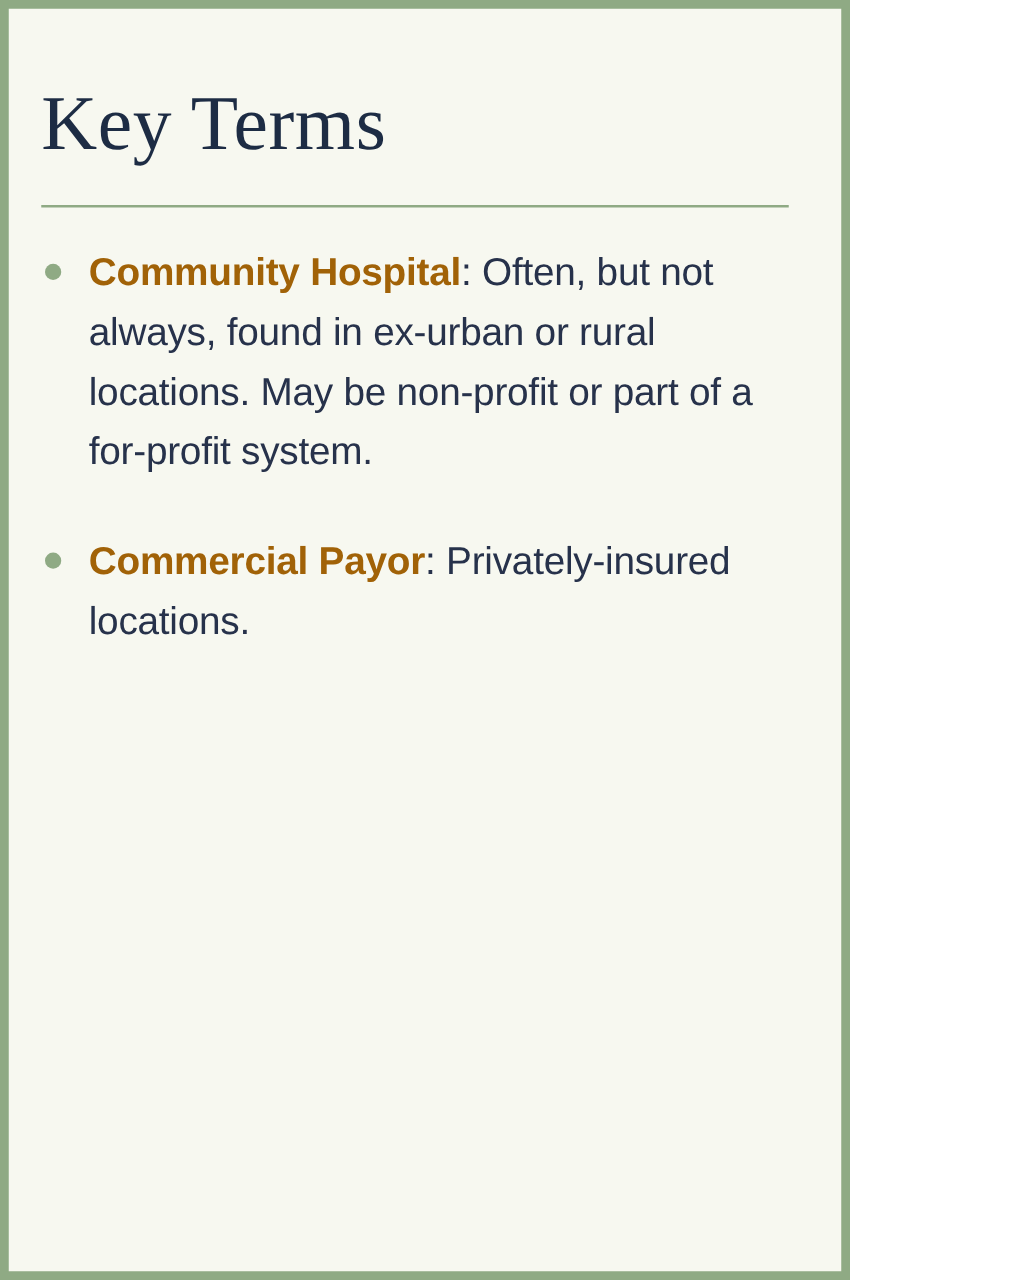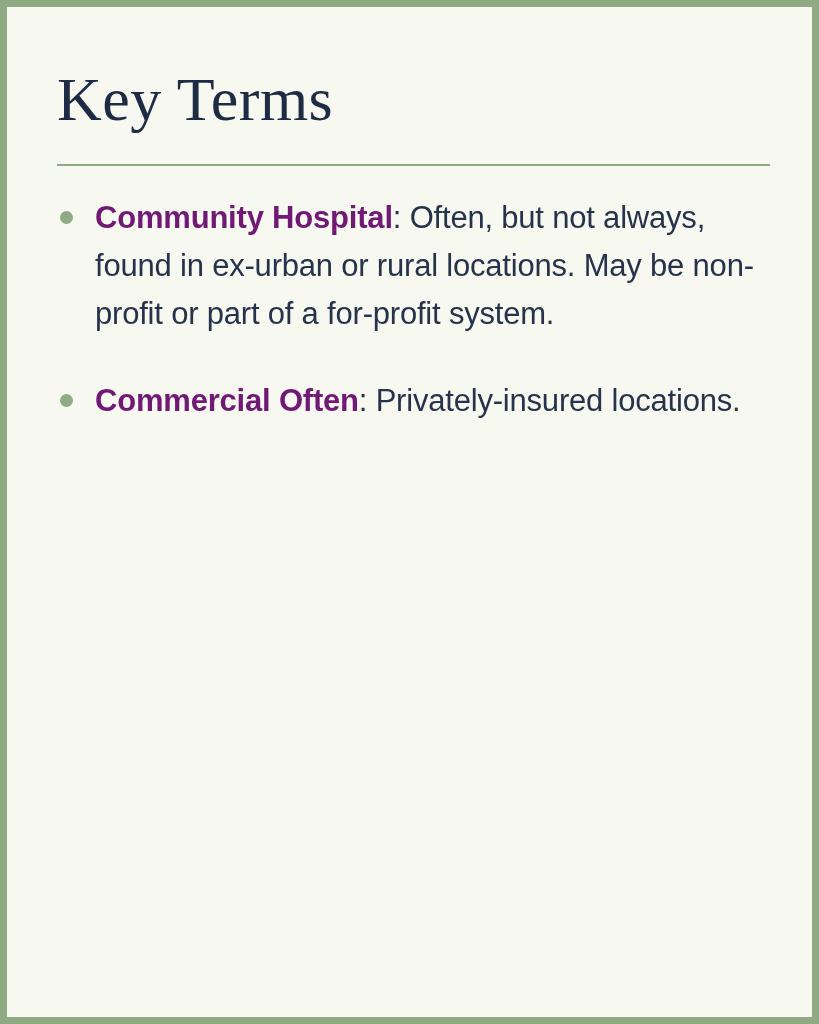--- a/index.html
+++ b/index.html
@@ -7,25 +7,25 @@
     padding: 0;
   }
   body {
     width: 819px;
     height: 1024px;
     background: #ffffff;
     font-family: "Liberation Sans", sans-serif;
   }
   .card {
     box-sizing: border-box;
-    width: 819px;
+    width: 680px;
     height: 1024px;
     background: #f7f8f0;
     border: 7px solid #8faa84;
-    padding: 48px 42px 0 50px;
+    padding: 48px 42px 0 26px;
   }
   .title {
     font-family: "Liberation Serif", serif;
     font-size: 62px;
     line-height: 1.05;
     color: #1d2c44;
     margin: 12px 0 0 0;
     letter-spacing: 0.5px;
     font-weight: 400;
   }
@@ -55,36 +55,36 @@
     position: absolute;
     left: 3px;
     top: 17px;
     width: 13px;
     height: 13px;
     border-radius: 50%;
     background: #8faa84;
   }
   .term-name {
     font-weight: bold;
-    color: #701a75;
+    color: #a16207;
     margin-top: 28px;
   }
   .term-def {
     font-weight: normal;
   }
 </style>
 </head>
 <body>
 
 <div class="card">
   <h1 class="title">Key Terms</h1>
   <div class="divider"></div>
   <ul class="terms">
     <li class="term">
       <span class="bullet"></span>
       <span class="term-name">Community Hospital</span><span class="term-def">: Often, but not always, found in ex-urban or rural locations. May be non-profit or part of a for-profit system.</span>
     </li>
     <li class="term">
       <span class="bullet"></span>
-      <span class="term-name">Commercial Often</span><span class="term-def">: Privately-insured locations.</span>
+      <span class="term-name">Commercial Payor</span><span class="term-def">: Privately-insured locations.</span>
     </li>
   </ul>
 </div>
 
 </body></html>

